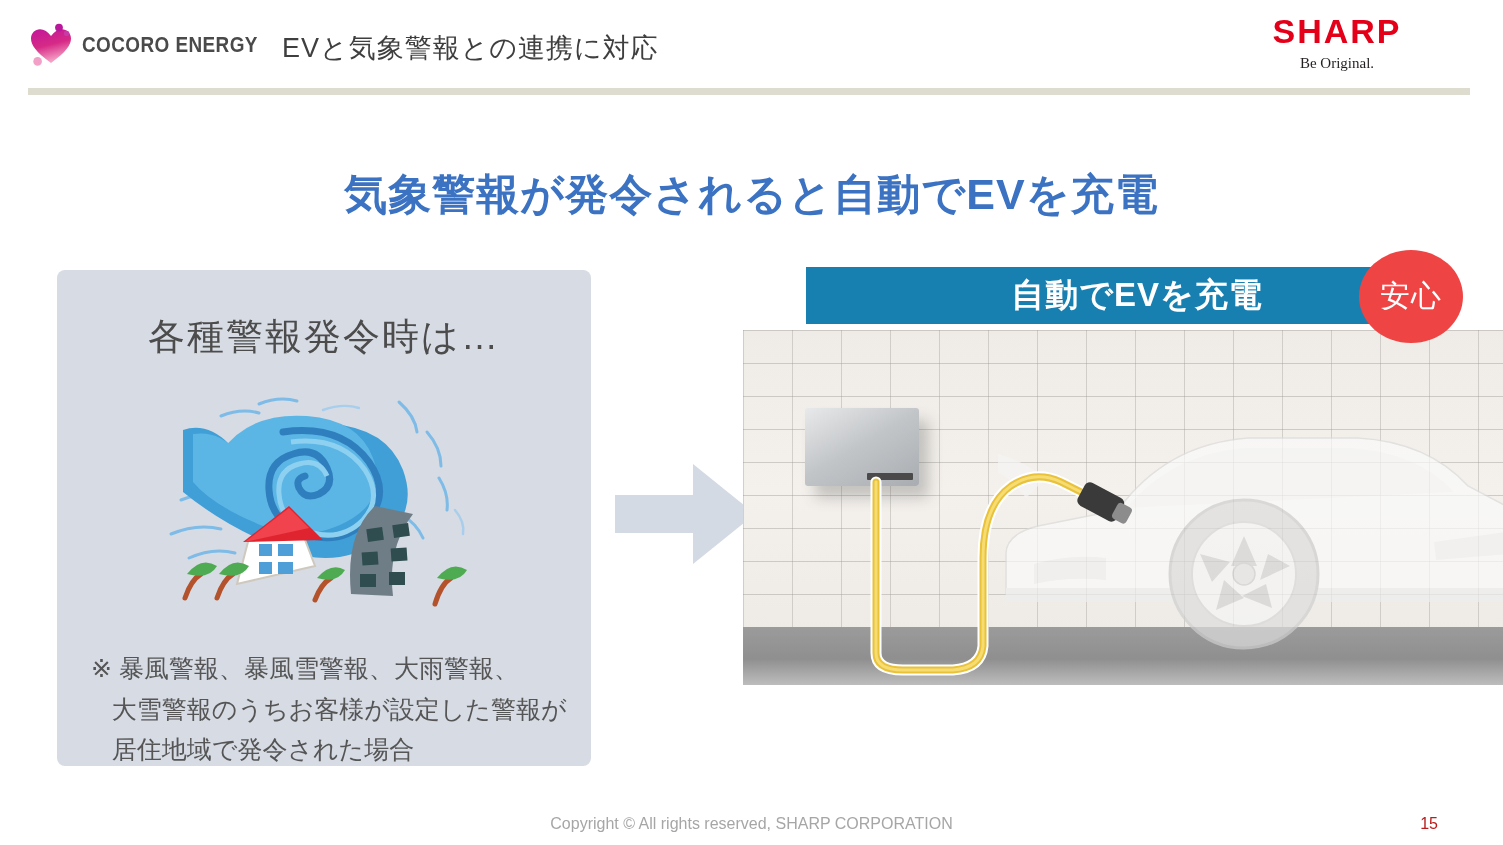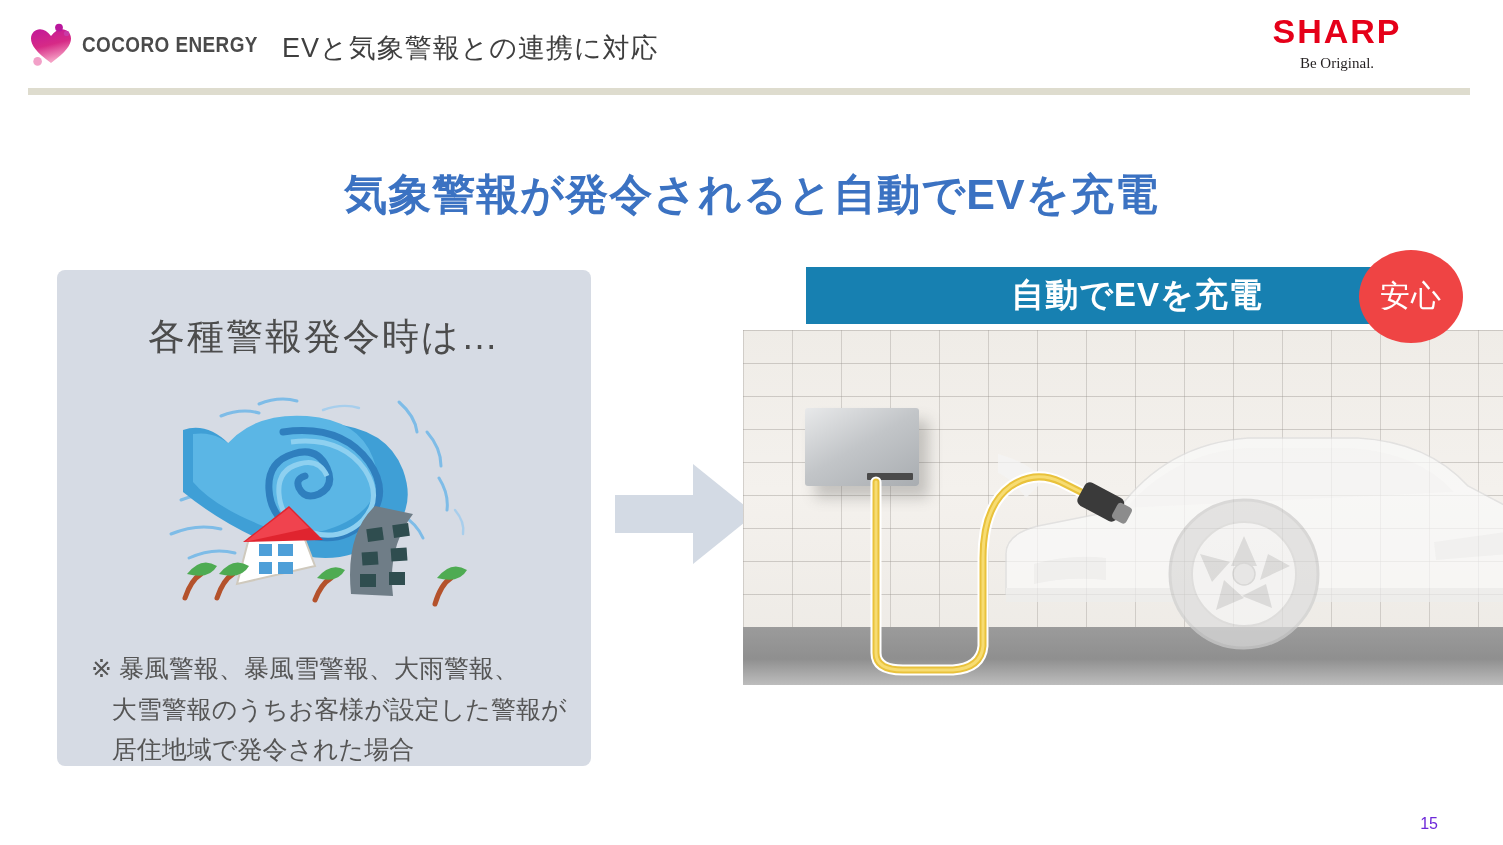--- a/index.html
+++ b/index.html
@@ -68,21 +68,21 @@
   .banner { position:absolute; left:806px; top:267px; width:626px; height:57px;
             background:#1780b1; color:#fff; font-size:33px; font-weight:bold;
             display:flex; align-items:center; justify-content:center; letter-spacing:1px;padding-left:36px; }
   .badge { position:absolute; left:1359px; top:250px; width:104px; height:93px;
            background:#ef4444; border-radius:50%; color:#fff; font-size:30px;
            display:flex; align-items:center; justify-content:center; letter-spacing:1px; }
 
   
   .footer-copy { position:absolute; left:0; top:815px; width:1503px; text-align:center;
                  font-size:16px; color:#a6a6a6; }
-  .footer-page { position:absolute; right:38px; top:815px; font-size:16px; color:#6d28d9; }
+  .footer-page { position:absolute; right:38px; top:815px; font-size:16px; color:#b91c1c; }
 </style>
 </head>
 <body>
 
 <div class="slide">
 
   <div class="logo-wrap">
     <div class="logo-mark">
       <svg viewBox="0 0 46 46" width="46" height="46" aria-hidden="true">
         <defs>
@@ -231,15 +231,16 @@
           <rect x="336" y="156" width="44" height="26" rx="6" fill="#3a3a3a"></rect>
           <rect x="374" y="160" width="16" height="18" rx="4" fill="#8c8c8c"></rect>
         </g>
       </svg>
     </div>
   </div>
 
   <div class="banner">自動でEVを充電</div>
   <div class="badge">安心</div>
 
+  <div class="footer-copy">Copyright © All rights reserved, SHARP CORPORATION</div>
   <div class="footer-page">15</div>
 
 </div>
 
 </body></html>

